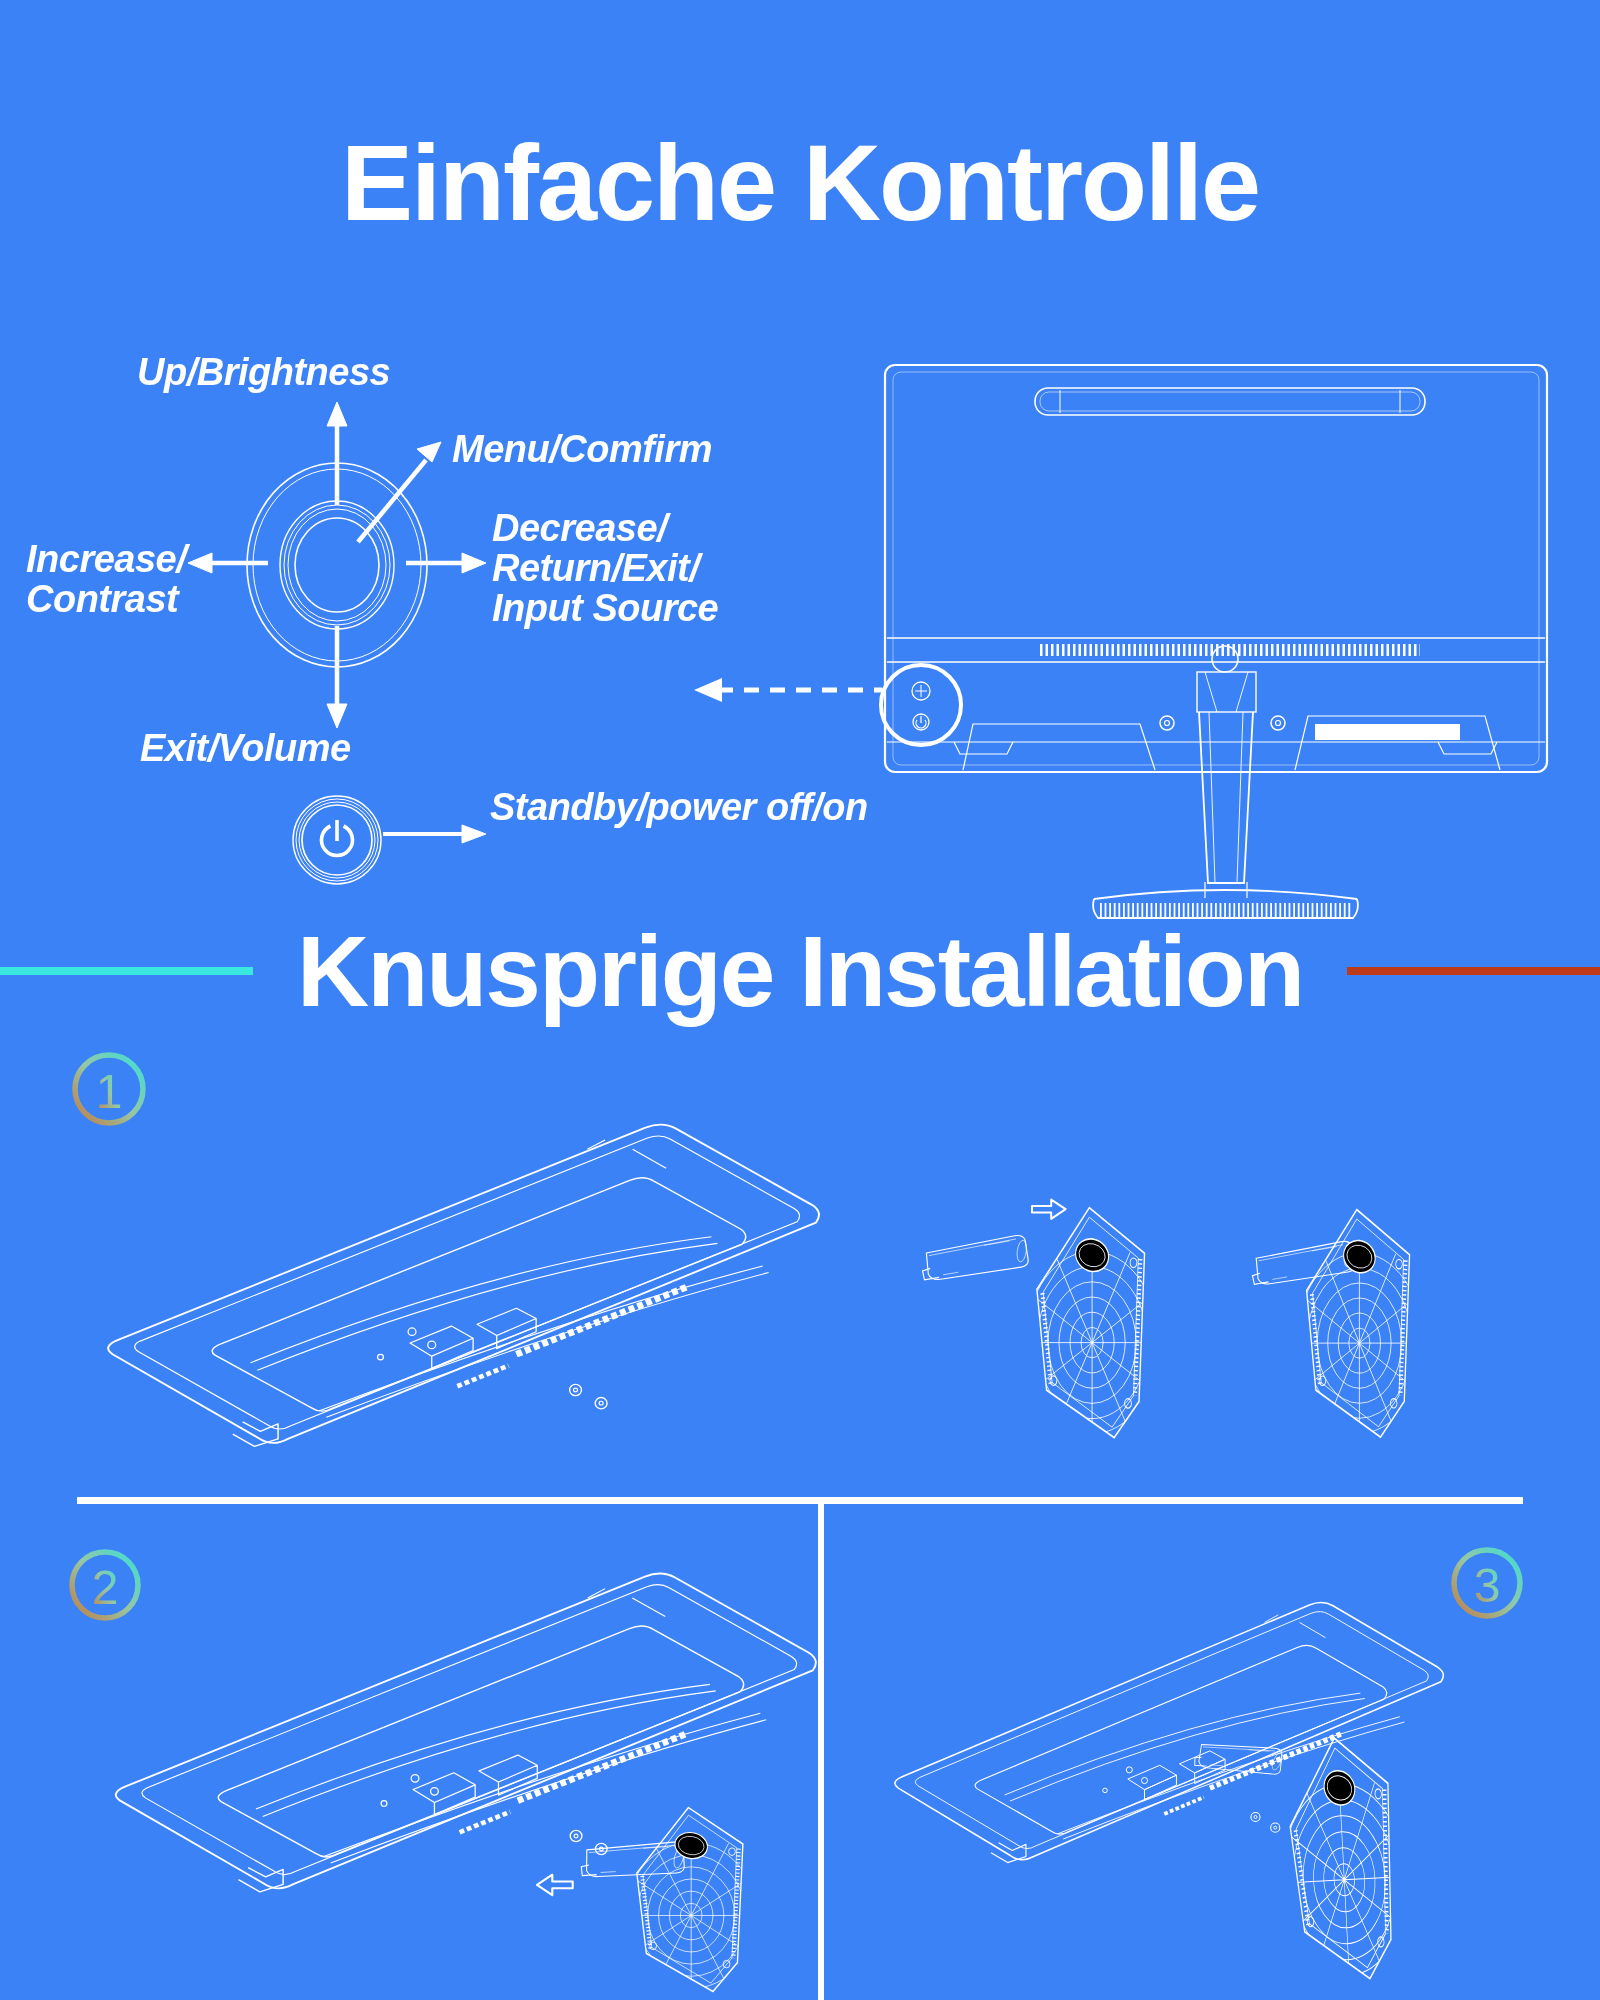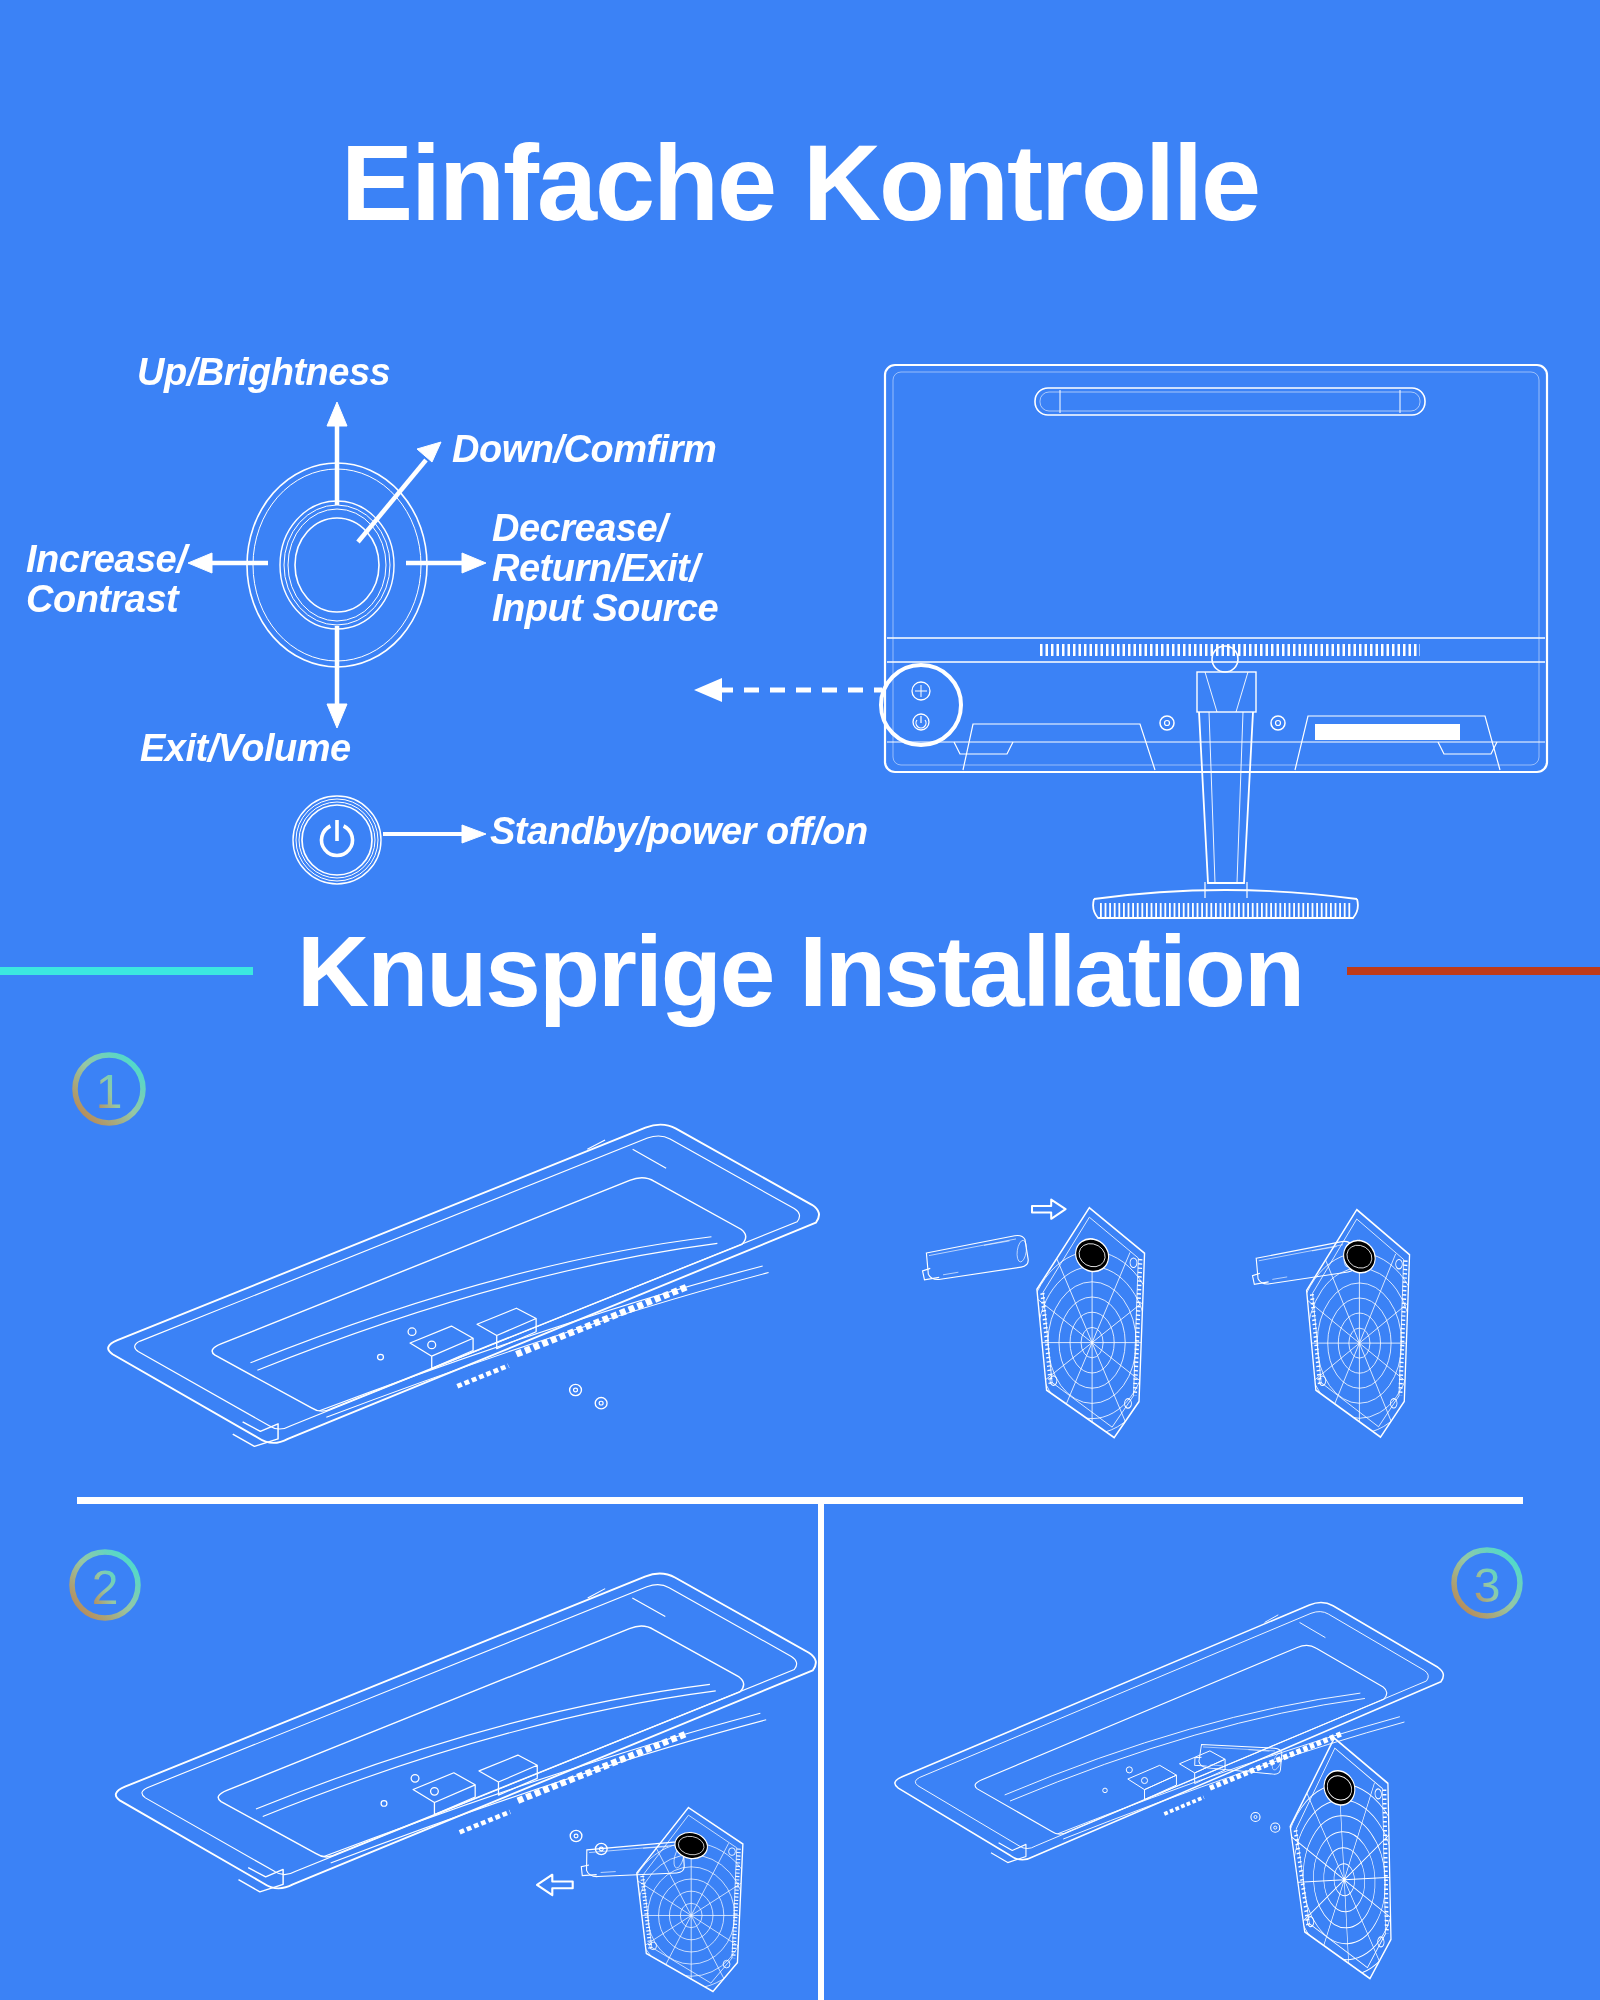--- a/index.html
+++ b/index.html
@@ -130,28 +130,28 @@
       <path d="M240.4,436 A15.5,15.5 0 1 0 253.6,436" stroke-width="3.6"></path>
       <line x1="247" y1="430" x2="247" y2="451" stroke-width="3.6"></line>
     </g>
     <g stroke="#fff" fill="#fff">
       <line x1="293" y1="444" x2="376" y2="444" stroke-width="4"></line>
       <polygon points="396,444 372,435 372,453"></polygon>
     </g>
   </svg>
 
   <div class="lbl center" style="left:137px;top:353px;">Up/Brightness</div>
-  <div class="lbl" style="left:452px;top:430px;">Down/Comfirm</div>
+  <div class="lbl" style="left:452px;top:430px;">Menu/Comfirm</div>
   <div class="lbl" style="left:26px;top:540px;">Increase/
 Contrast</div>
   <div class="lbl" style="left:492px;top:509px;">Decrease/
 Return/Exit/
 Input Source</div>
   <div class="lbl center" style="left:140px;top:729px;">Exit/Volume</div>
-  <div class="lbl" style="left:490px;top:812px;">Standby/power off/on</div>
+  <div class="lbl" style="left:490px;top:788px;">Standby/power off/on</div>
 
   <svg aria-hidden="true" style="left:660px;top:330px;" width="940" height="610" viewBox="0 0 940 610">
     <g class="art">
       <g>
         <line x1="58" y1="360" x2="222" y2="360" stroke-width="5" stroke-dasharray="15 11"></line>
         <polygon points="34,360 62,348 62,372" fill="#fff" stroke="none"></polygon>
       </g>
       <g>
         <rect x="225" y="35" width="662" height="407" rx="10" stroke-width="2.2"></rect>
         <rect x="233" y="42" width="646" height="393" rx="8" stroke-width="0.8" opacity="0.6"></rect>

